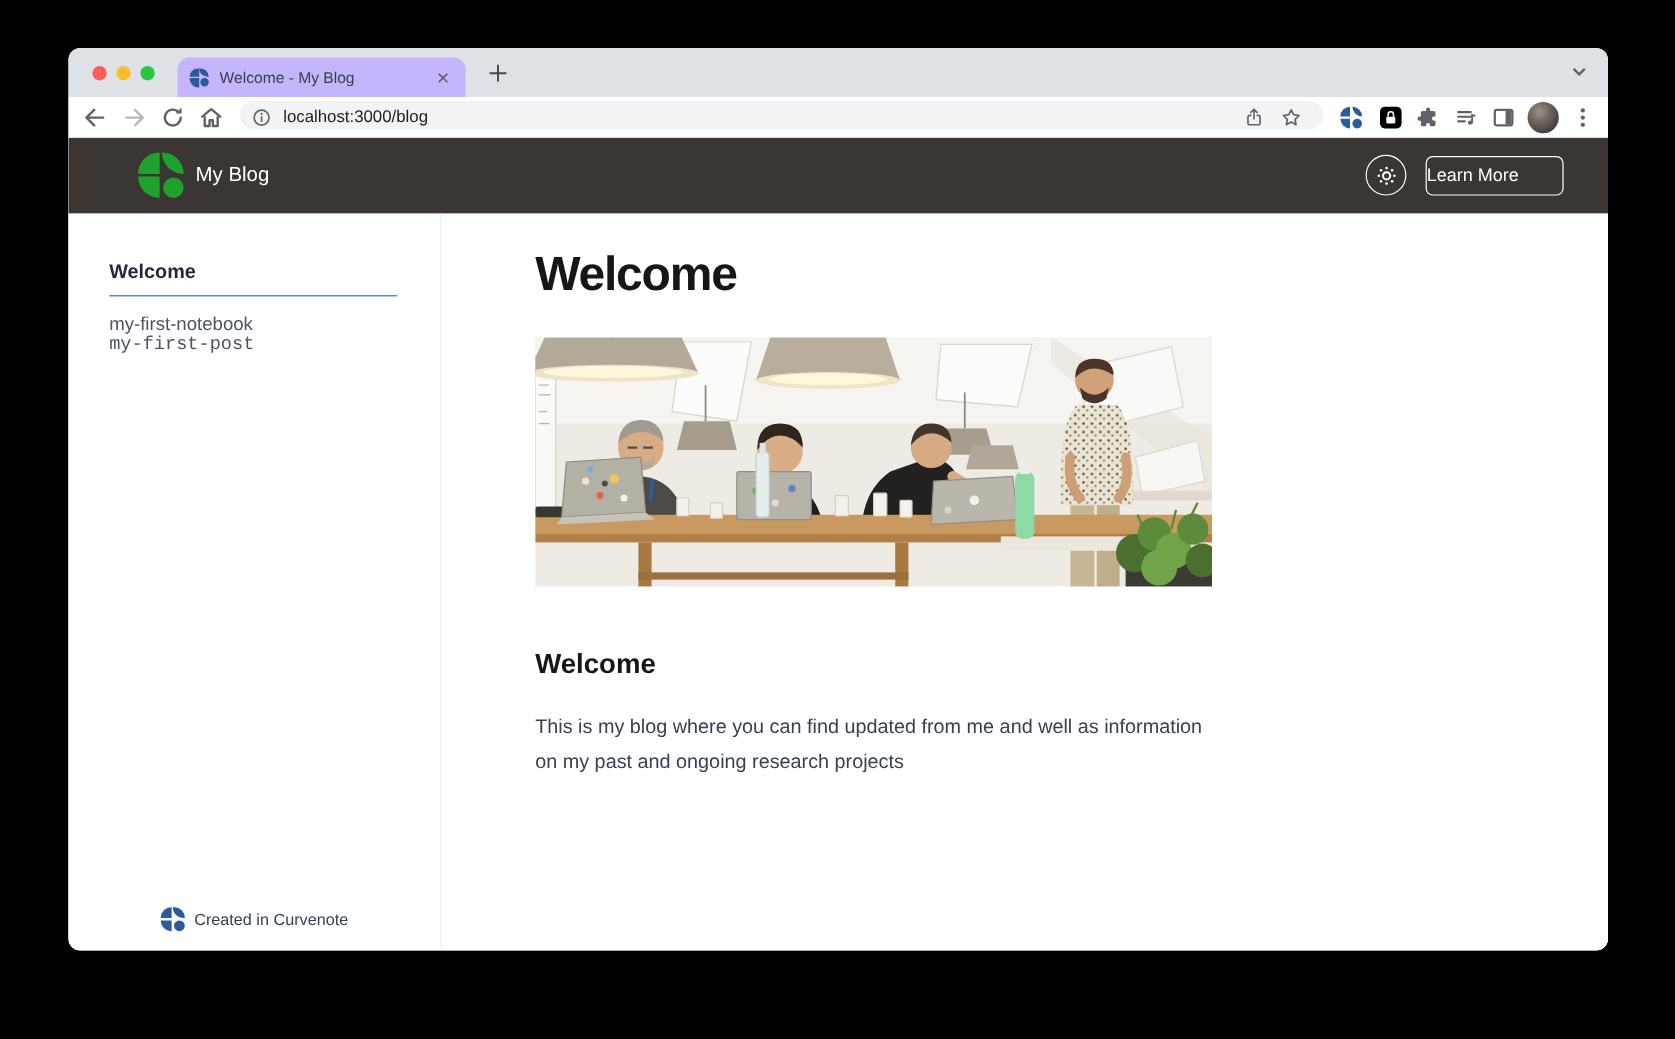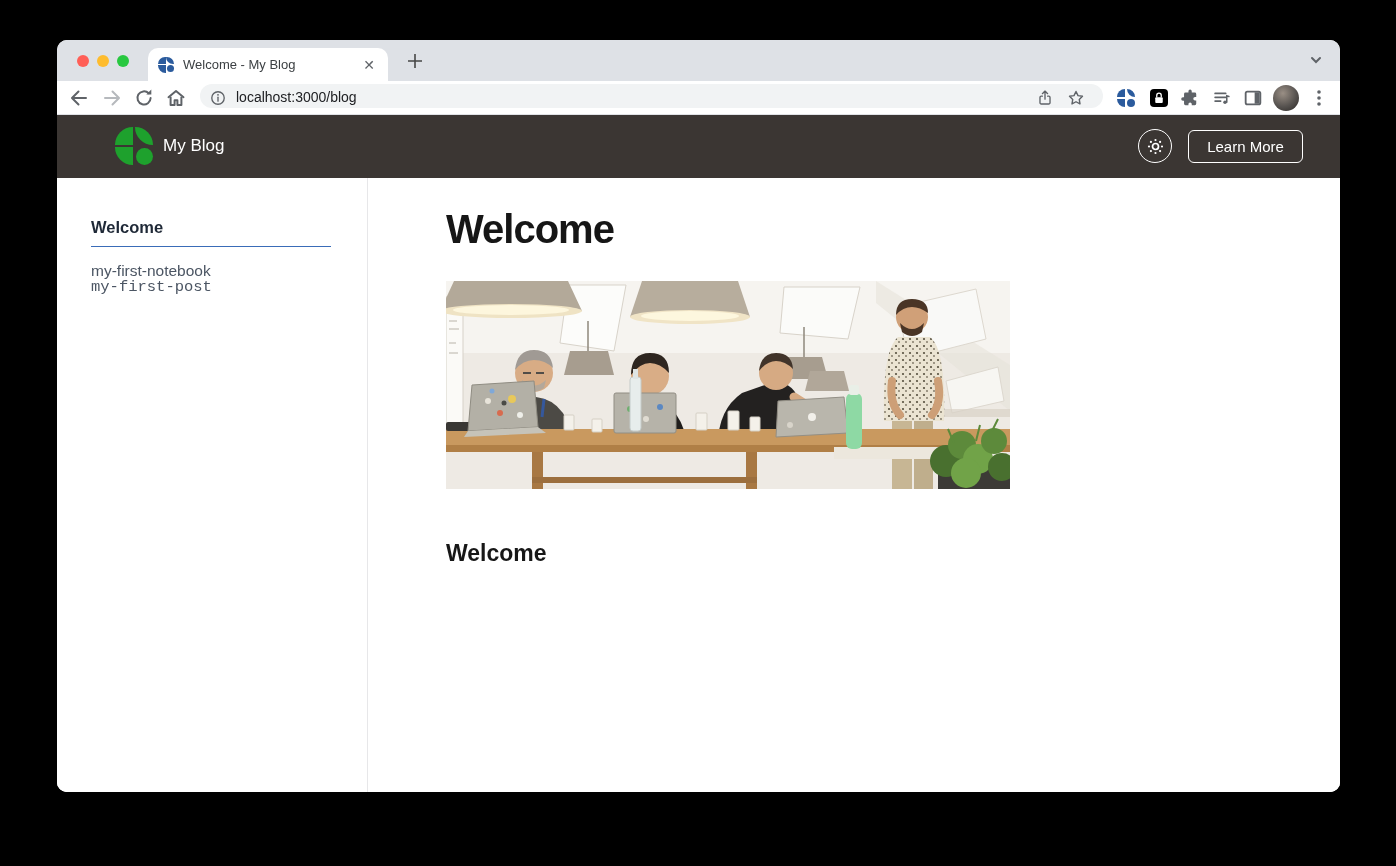--- a/index.html
+++ b/index.html
@@ -7,21 +7,21 @@
   *{box-sizing:border-box;}
   .window{position:absolute;left:57px;top:40px;width:1283px;height:752px;
     border-radius:10px;overflow:hidden;background:#fff;
     box-shadow:0 25px 70px rgba(0,0,0,.6);}
   
   .tabstrip{position:absolute;left:0;top:0;right:0;height:41px;background:#dee1e6;}
   .traffic{position:absolute;top:15px;width:12px;height:12px;border-radius:50%;}
   .t-close{left:20px;background:#ff5f57;}
   .t-min{left:40px;background:#febc2e;}
   .t-zoom{left:60px;background:#28c840;}
-  .tab{position:absolute;left:91px;top:8px;width:240px;height:33px;background:#ffffff;
+  .tab{position:absolute;left:91px;top:8px;width:240px;height:33px;background:#c4b5fd;
     border-radius:10px 10px 0 0;display:flex;align-items:center;padding:0 10px;}
   .tab-title{font-size:13px;color:#3c4043;margin-left:9px;flex:1;white-space:nowrap;
     overflow:hidden;}
   .tab-close{color:#5f6368;font-size:14px;line-height:14px;padding:0 3px;}
   .newtab{position:absolute;left:346px;top:9px;width:24px;height:24px;}
   .tab-chevron{position:absolute;right:14px;top:10px;width:20px;height:20px;}
   
   .toolbar{position:absolute;left:0;top:41px;right:0;height:34px;background:#fff;
     border-bottom:1px solid #e0e2e6;}
   .nav-ic{position:absolute;top:5px;width:24px;height:24px;}
@@ -35,21 +35,21 @@
   .avatar{position:absolute;left:1216px;top:4px;width:26px;height:26px;border-radius:50%;
     background:radial-gradient(circle at 38% 32%,#9a8f85,#575350 55%,#2e2b29 95%);}
   
   .page{position:absolute;left:0;top:75px;right:0;bottom:0;background:#fff;}
   .site-header{position:absolute;left:0;top:0;right:0;height:63px;background:#3b3633;padding-left:16px;}
   .site-title{position:absolute;left:106px;top:21px;font-size:17px;font-weight:500;color:#fff;}
   .theme-toggle{position:absolute;left:1081px;top:14px;width:34px;height:34px;border-radius:50%;
     border:1.5px solid #fff;display:flex;align-items:center;justify-content:center;}
   .learn-more{position:absolute;left:1131px;top:15px;width:115px;height:33px;
     border:1px solid #fff;border-radius:6px;background:transparent;color:#fff;
-    font-size:15px;font-family:"Liberation Sans",sans-serif;text-align:center;line-height:31px;}
+    font-size:15px;font-family:"Liberation Sans",sans-serif;line-height:31px;}
   
   .cn{position:relative;display:inline-block;}
   .cn i{position:absolute;background:var(--c);}
   .cn .tl{left:0;top:0;width:47%;height:47%;border-radius:100% 0 0 0;}
   .cn .tr{right:0;top:0;width:47%;height:47%;border-radius:0 100% 0 100%;}
   .cn .bl{left:0;bottom:0;width:47%;height:47%;border-radius:0 0 0 100%;}
   .cn .br{right:1%;bottom:1%;width:45%;height:45%;border-radius:50%;}
   .logo-header{position:absolute;left:58px;top:12px;width:38px;height:38px;--c:#1ea12d;}
   .logo-tab{width:16px;height:16px;--c:#2b5b9d;flex:none;}
   .logo-foot{width:20px;height:20px;--c:#2b5b9d;flex:none;}
@@ -212,20 +212,29 @@
             </g>
           </svg>
       </span>
       <span class="learn-more">Learn More</span>
     </div>
 
     <div class="sidebar">
       <div class="side-head">Welcome</div>
       <a class="side-link link-0">my-first-notebook</a>
       <a class="side-link link-1">my-first-post</a>
+      <div class="side-foot">
+        <span class="cn logo-foot">
+            <i class="tl"></i>
+            <i class="tr"></i>
+            <i class="bl"></i>
+            <i class="br"></i>
+          </span>
+        <span>Created in Curvenote</span>
+      </div>
     </div>
 
     <div class="main">
       <h1 class="page-h1">Welcome</h1>
 
       <div class="figure" role="img" aria-label="Four men working on sticker-covered laptops at a wooden table in a bright attic office with pendant lamps, a green water bottle and a plant">
         
         <svg width="564" height="208" viewBox="0 0 564 208">
           <defs>
             <pattern id="shirt" width="7" height="7" patternUnits="userSpaceOnUse">
@@ -323,16 +332,17 @@
           <polygon points="8,0 122,0 136,30 -6,30" fill="#b3a999"></polygon>
           <ellipse cx="65" cy="30" rx="71" ry="7" fill="#efe3c4"></ellipse>
           <ellipse cx="65" cy="29" rx="58" ry="5" fill="#fdf6dd"></ellipse>
           <polygon points="196,0 292,0 304,36 184,36" fill="#b7ad9d"></polygon>
           <ellipse cx="244" cy="36" rx="60" ry="7" fill="#f0e4c6"></ellipse>
           <ellipse cx="244" cy="35" rx="49" ry="5" fill="#fdf7de"></ellipse>
         </svg>
       </div>
 
       <h2 class="page-h2">Welcome</h2>
+      <p class="page-p">This is my blog where you can find updated from me and well as information on my past and ongoing research projects</p>
     </div>
 
   </div>
 </div>
 
 </body></html>

